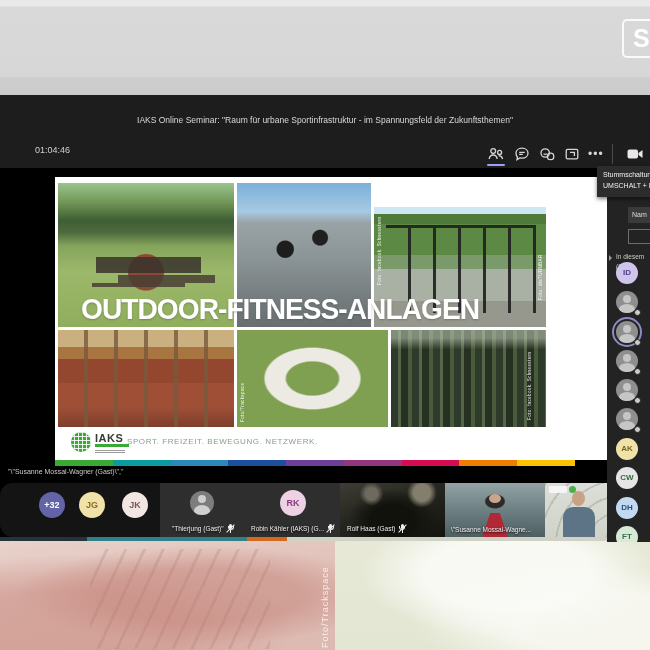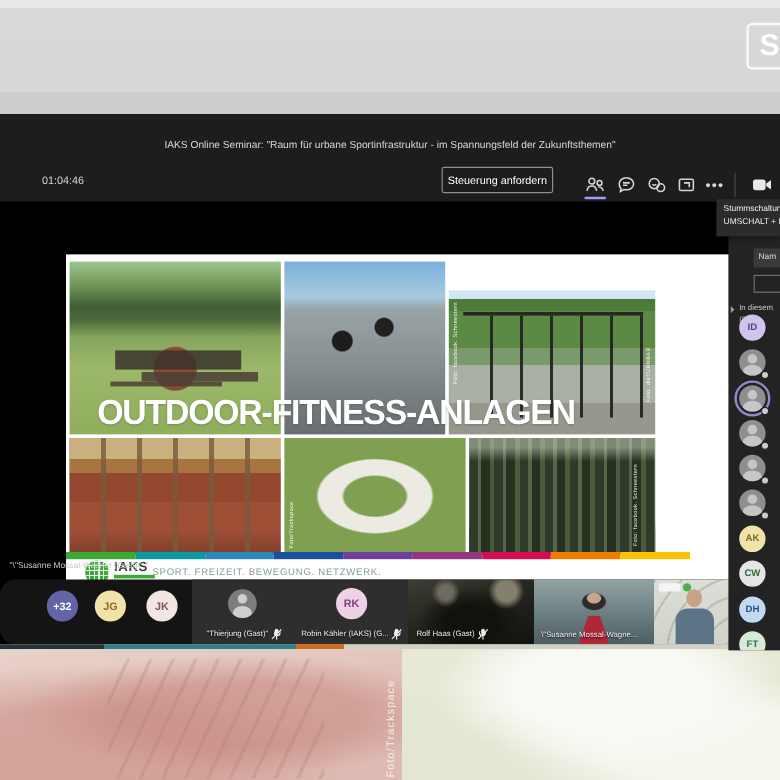--- a/index.html
+++ b/index.html
@@ -49,21 +49,21 @@
   #icon-more{left:588px;color:#d6d6d6;font-size:12px;letter-spacing:1px;top:52px;}
   #tb-divider{left:612px;top:49px;width:1px;height:20px;background:#4a4a4a;}
   #icon-camera{left:626px;}
   #icon-camera svg{fill:#e8e8e8;stroke:none;}
 
   #mute-tooltip{left:597px;top:71px;width:53px;height:31px;background:#2c2c2c;color:#f0f0f0;
     font-size:7px;line-height:1.6;padding:3px 0 0 6px;white-space:nowrap;overflow:hidden;
     box-shadow:0 2px 4px rgba(0,0,0,.5);z-index:30;}
 
   
-  #slide{left:55px;top:82px;width:574px;height:283px;background:#ffffff;margin-top:35px;}
+  #slide{left:55px;top:82px;width:574px;height:283px;background:#ffffff;}
   .photo{position:absolute;overflow:hidden;}
   #p1{left:3px;top:6px;width:176px;height:144px;
     background:
       radial-gradient(ellipse at 50% 62%,#8a4a36 0 14%,transparent 15%),
       linear-gradient(180deg,#9cc48f 0,#6f9454 14%,#3f5e35 26%,#4c6a3c 34%,#86a55c 44%,#9cb86a 62%,#8fae5d 100%);}
   #p1-equip{left:38px;top:74px;width:105px;height:16px;background:#3a332c;opacity:.85;
     box-shadow:18px 14px 0 -4px #4a3f35,-10px 20px 0 -6px #4a3f35;}
   #p2{left:182px;top:6px;width:134px;height:144px;
     background:
       radial-gradient(circle at 36% 46%,#1d1d1d 0 7%,transparent 8%),
@@ -188,21 +188,20 @@
 
   <div class="abs" id="underlay-top">
     <div class="abs" id="s-button">S</div>
   </div>
 
   <div class="abs" id="teams">
 
     <div class="abs" id="teams-header">
       <div class="abs" id="window-title">IAKS Online Seminar: "Raum für urbane Sportinfrastruktur - im Spannungsfeld der Zukunftsthemen"</div>
       <div class="abs" id="timer">01:04:46</div>
-      <div class="abs" id="request-control">Steuerung anfordern</div>
 
       <div class="abs tb-icon" id="icon-people">
         <svg viewBox="0 0 18 18">
             <circle cx="6.2" cy="6" r="2.4"></circle>
             <path d="M2.2 14c.4-2.6 2-4 4-4s3.6 1.4 4 4"></path>
             <circle cx="12.6" cy="7.4" r="2"></circle>
             <path d="M11.6 10.6c2 .1 3.6 1.4 4 3.4"></path>
           </svg>
       </div>
       <div class="abs" id="people-underline"></div>

